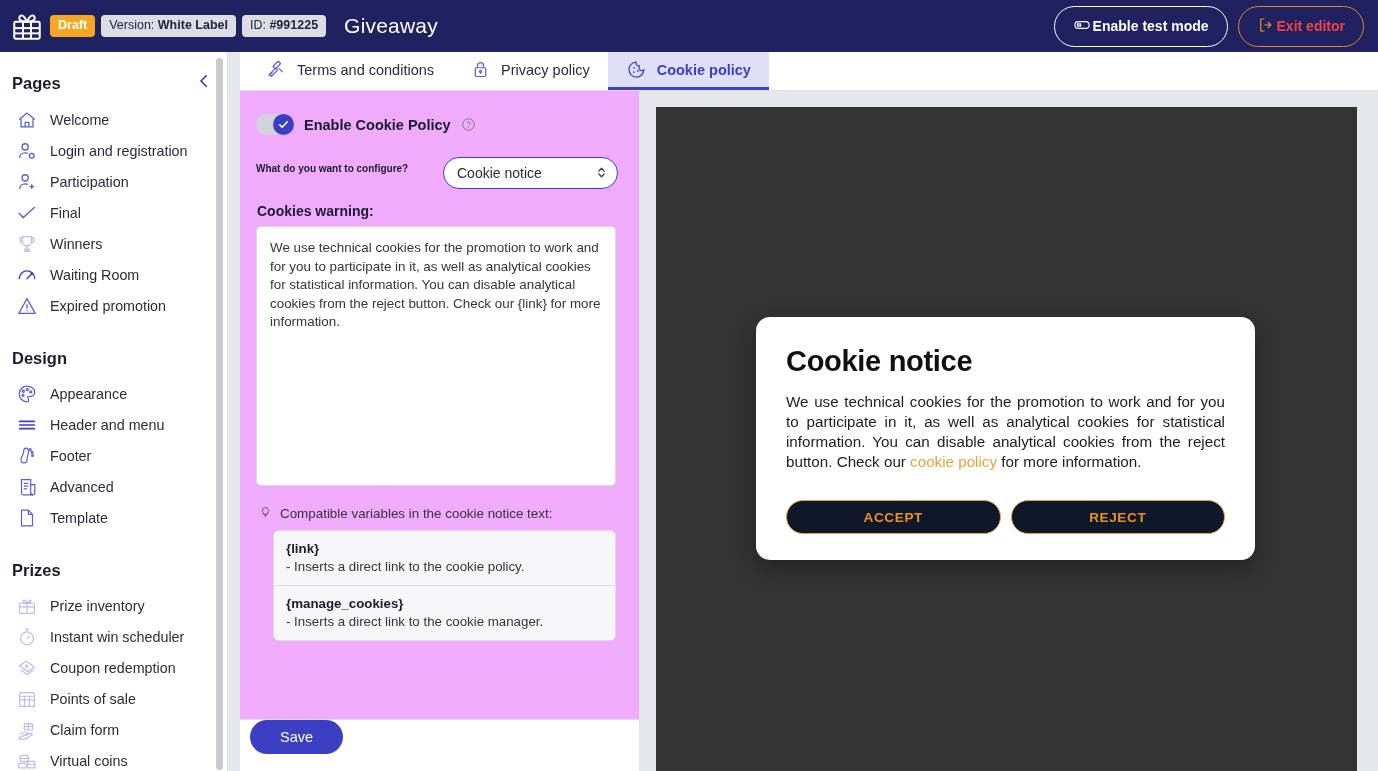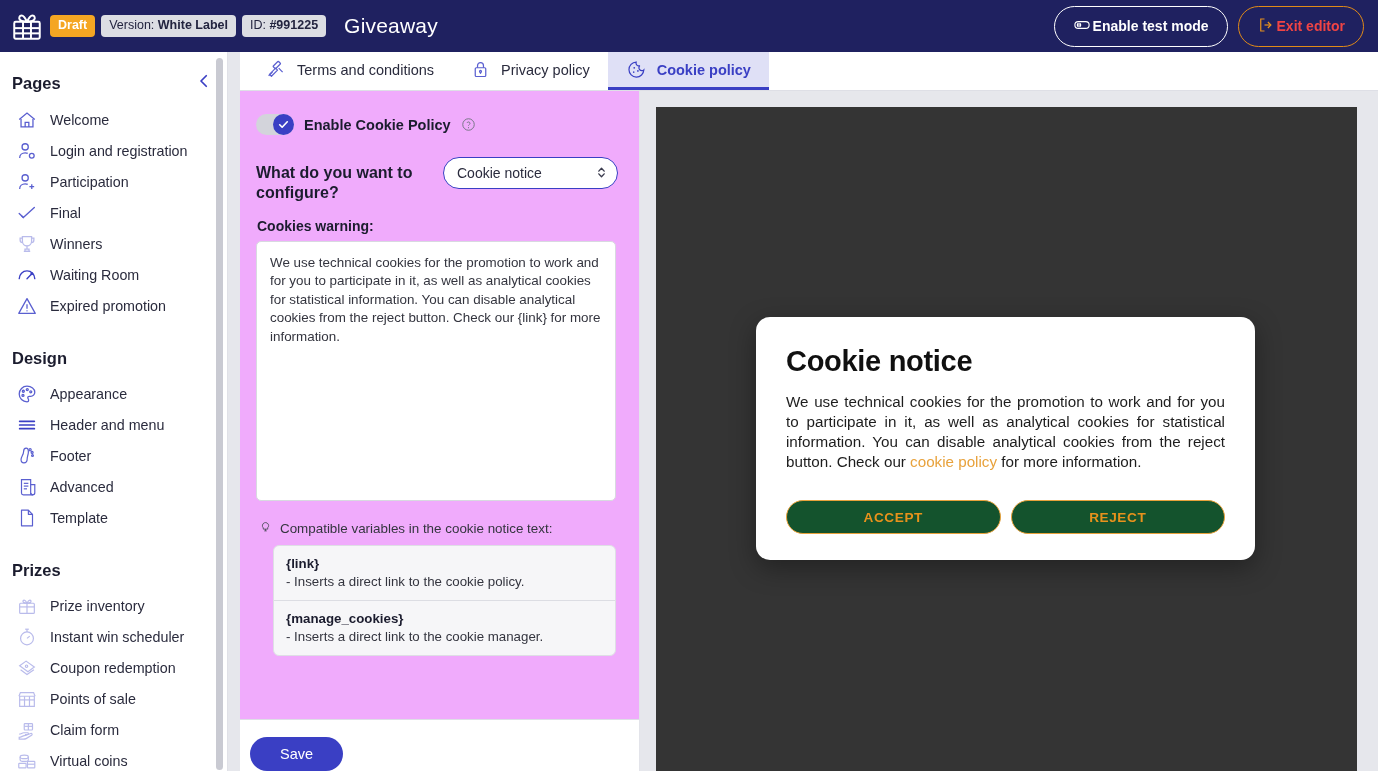--- a/index.html
+++ b/index.html
@@ -104,21 +104,21 @@
   .toggle .knob {
     position: absolute; right: 0; top: 0;
     width: 21px; height: 21px; border-radius: 50%;
     background: #3a3fc4; display: flex; align-items: center; justify-content: center;
   }
   .toggle-label { font-size: 14.5px; font-weight: bold; color: #1b1c2e; }
   .help-icon { width: 15px; height: 15px; color: #70727f; cursor: pointer; }
 
   .field-row { display: flex; align-items: flex-start; gap: 12px; margin-bottom: 14px; }
   .field-label {
-    font-size: 16px; font-weight: bold; color: #1b1c2e;
+    font-size: 10px; font-weight: bold; color: #1b1c2e;
     width: 175px; line-height: 1.28; padding-top: 6px;
   }
   #configure-select {
     width: 175px; height: 32px; border-radius: 16px;
     border: 1.6px solid #3a3fc4; background: #ffffff;
     padding: 0 24px 0 13px; font-size: 14px; color: #2a2b3d;
     font-family: "Liberation Sans", sans-serif;
     -webkit-appearance: none; appearance: none; cursor: pointer;
     position: relative;
   }
@@ -147,21 +147,21 @@
   .var-item { padding: 10px 12px 11px 12px; }
   .var-item + .var-item { border-top: 1px solid #dcdde3; }
   .var-name { font-size: 13.3px; font-weight: bold; color: #1b1c2e; margin-bottom: 3px; }
   .var-desc { font-size: 13.3px; color: #34353f; }
 
   
   #form-footer {
     position: absolute; left: 240px; top: 719px; width: 400px; height: 52px;
     background: #ffffff; border-top: 1px solid #dedfe6;
     border-right: 1px solid #e3e4ea;
-    display: flex; align-items: flex-end; padding-left: 10px;
+    display: flex; align-items: flex-start; padding-left: 10px;
   }
   #save-button {
     background: #3a3fc4; color: #ffffff; border: none;
     border-radius: 20px; height: 34px; padding: 0 30px;
     font-size: 14.5px; font-family: "Liberation Sans", sans-serif;
     cursor: pointer;
   }
 
   
   #preview-area {
@@ -183,21 +183,21 @@
     letter-spacing: -.3px; margin-bottom: 14px;
   }
   #cookie-notice-body {
     font-size: 15.2px; line-height: 1.32; color: #1d1d1d;
     text-align: justify; margin-bottom: 28px;
   }
   #cookie-notice-body a { color: #e8a23c; text-decoration: none; }
   .notice-buttons { display: flex; gap: 10px; }
   .notice-btn {
     flex: 1 1 0; height: 34px; border-radius: 18px;
-    border: 1.4px solid #e8a23c; background: #14532d;
+    border: 1.4px solid #e8a23c; background: #0f172a;
     color: #e8921c; font-size: 13.6px; font-weight: bold;
     letter-spacing: .6px; cursor: pointer;
     font-family: "Liberation Sans", sans-serif;
   }
 </style>
 </head>
 <body>
 
 <div id="app-header">
   <span id="gift-logo">

